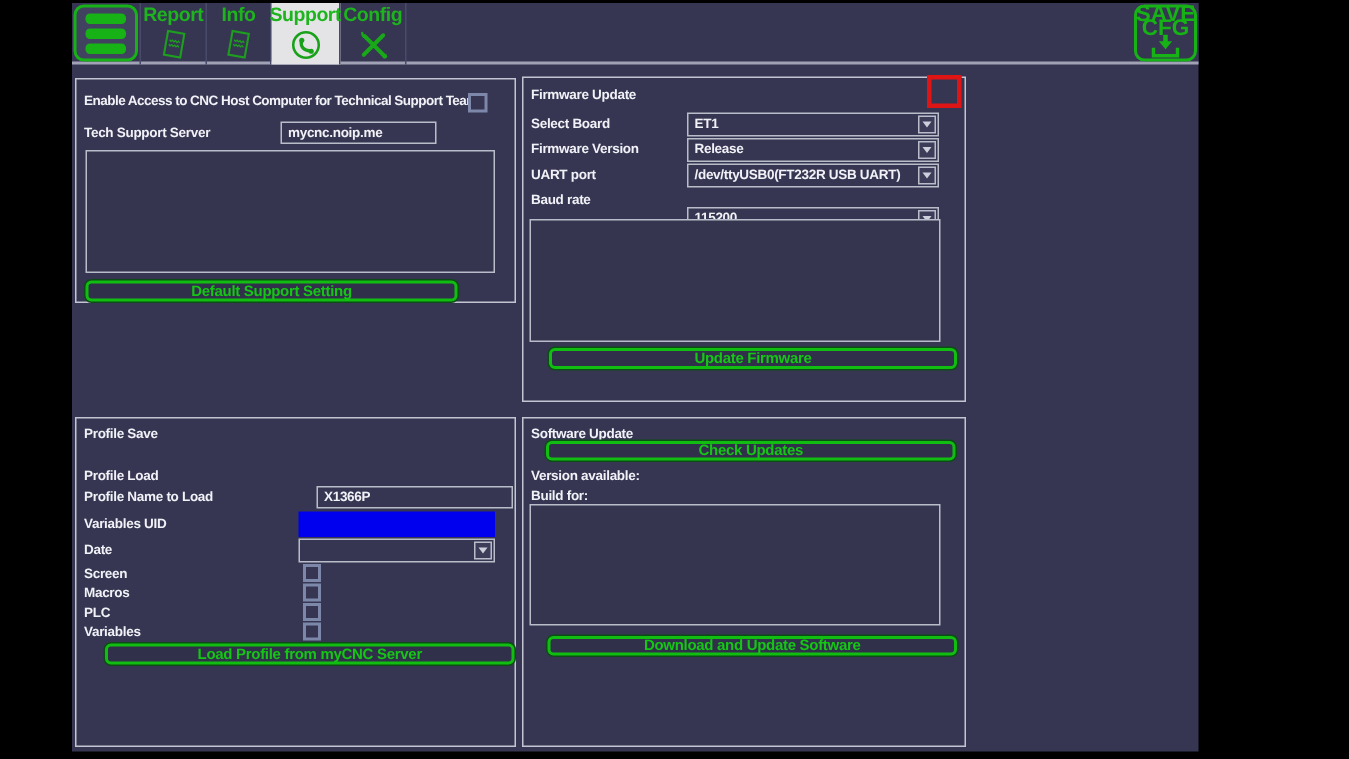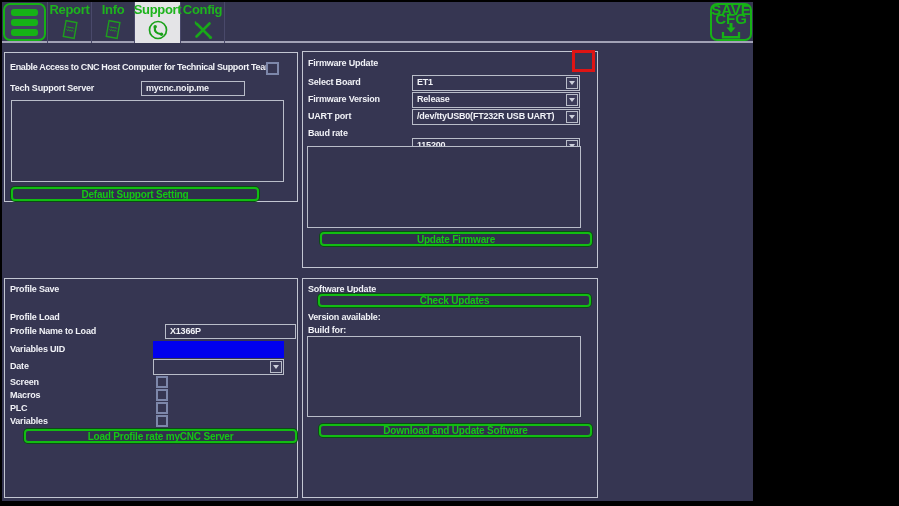--- a/index.html
+++ b/index.html
@@ -1,18 +1,18 @@
 <!DOCTYPE html>
 <html><head>
 <meta charset="utf-8">
 <style>
   * { margin:0; padding:0; box-sizing:border-box; }
   html,body { width:899px; height:506px; background:#000; overflow:hidden;
               font-family:"Liberation Sans", sans-serif; }
-  .screen { position:relative; width:755px; height:506px; background:#000; }
+  .screen { position:relative; width:755px; height:506px; background:#000;margin-left:46px; }
   .inner  { position:absolute; left:2px; top:2px; right:2px; bottom:5px; background:#363652; }
 
   
   .toolbar { position:absolute; left:0; top:0; right:0; height:41px;
              border-bottom:2px solid #a2a2b6; background:#363652; }
   .menu-btn { position:absolute; left:1px; top:1px; width:43px; height:38px;
               border:2px solid #16b216; border-radius:7px; background:#414160;
               display:flex; flex-direction:column; justify-content:center; gap:3px;
               align-items:center; cursor:pointer; }
   .menu-bar { width:27px; height:7px; background:#16b216; border-radius:3px; }
@@ -197,21 +197,21 @@
 
     <span class="lbl" style="left:5px; top:111px;">Macros</span>
     <div class="checkbox" style="left:151px; top:110px; width:12px; height:12px;"></div>
 
     <span class="lbl" style="left:5px; top:124px;">PLC</span>
     <div class="checkbox" style="left:151px; top:123px; width:12px; height:12px;"></div>
 
     <span class="lbl" style="left:5px; top:137px;">Variables</span>
     <div class="checkbox" style="left:151px; top:136px; width:12px; height:12px;"></div>
 
-    <div class="green-btn" style="left:19px; top:150px; width:273px; height:14px;">Load Profile rate myCNC Server</div>
+    <div class="green-btn" style="left:19px; top:150px; width:273px; height:14px;">Load Profile from myCNC Server</div>
   </div>
 
   <div class="panel" id="software-panel">
     <span class="lbl" style="left:5px; top:5px;">Software Update</span>
     <div class="green-btn" style="left:15px; top:15px; width:273px; height:13px;">Check Updates</div>
 
     <span class="lbl" style="left:5px; top:33px;">Version available:</span>
     <span class="lbl" style="left:90px; top:33px;"></span>
 
     <span class="lbl" style="left:5px; top:46px;">Build for:</span>

